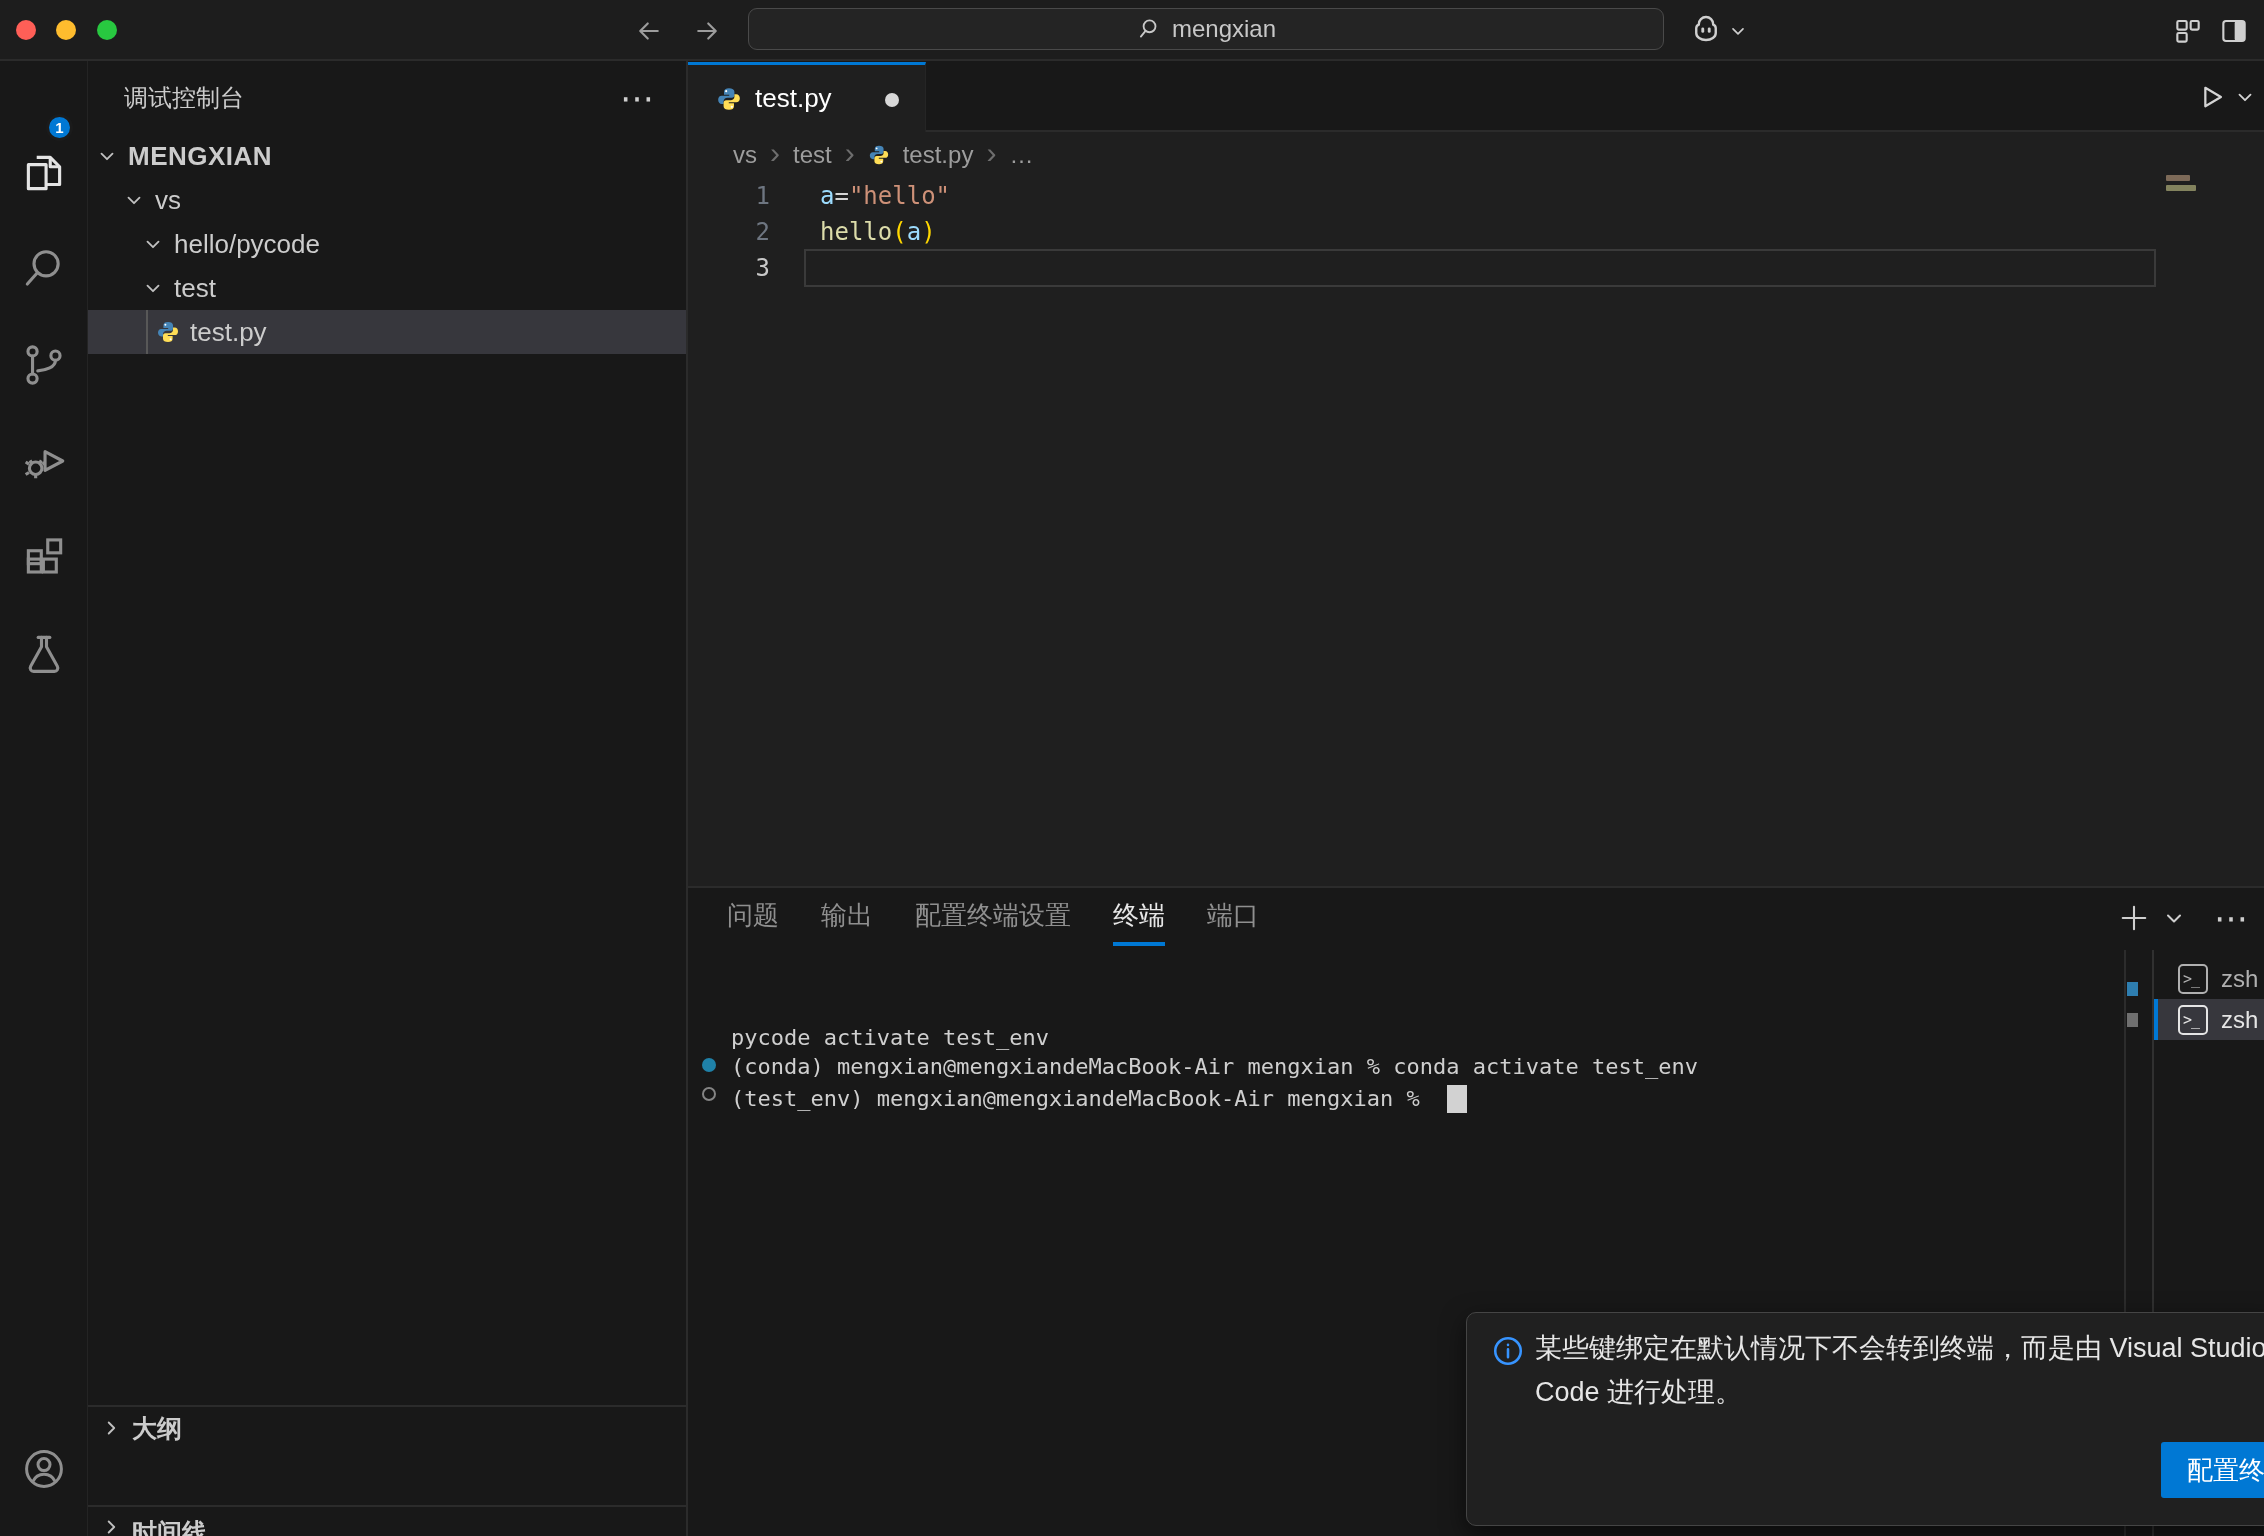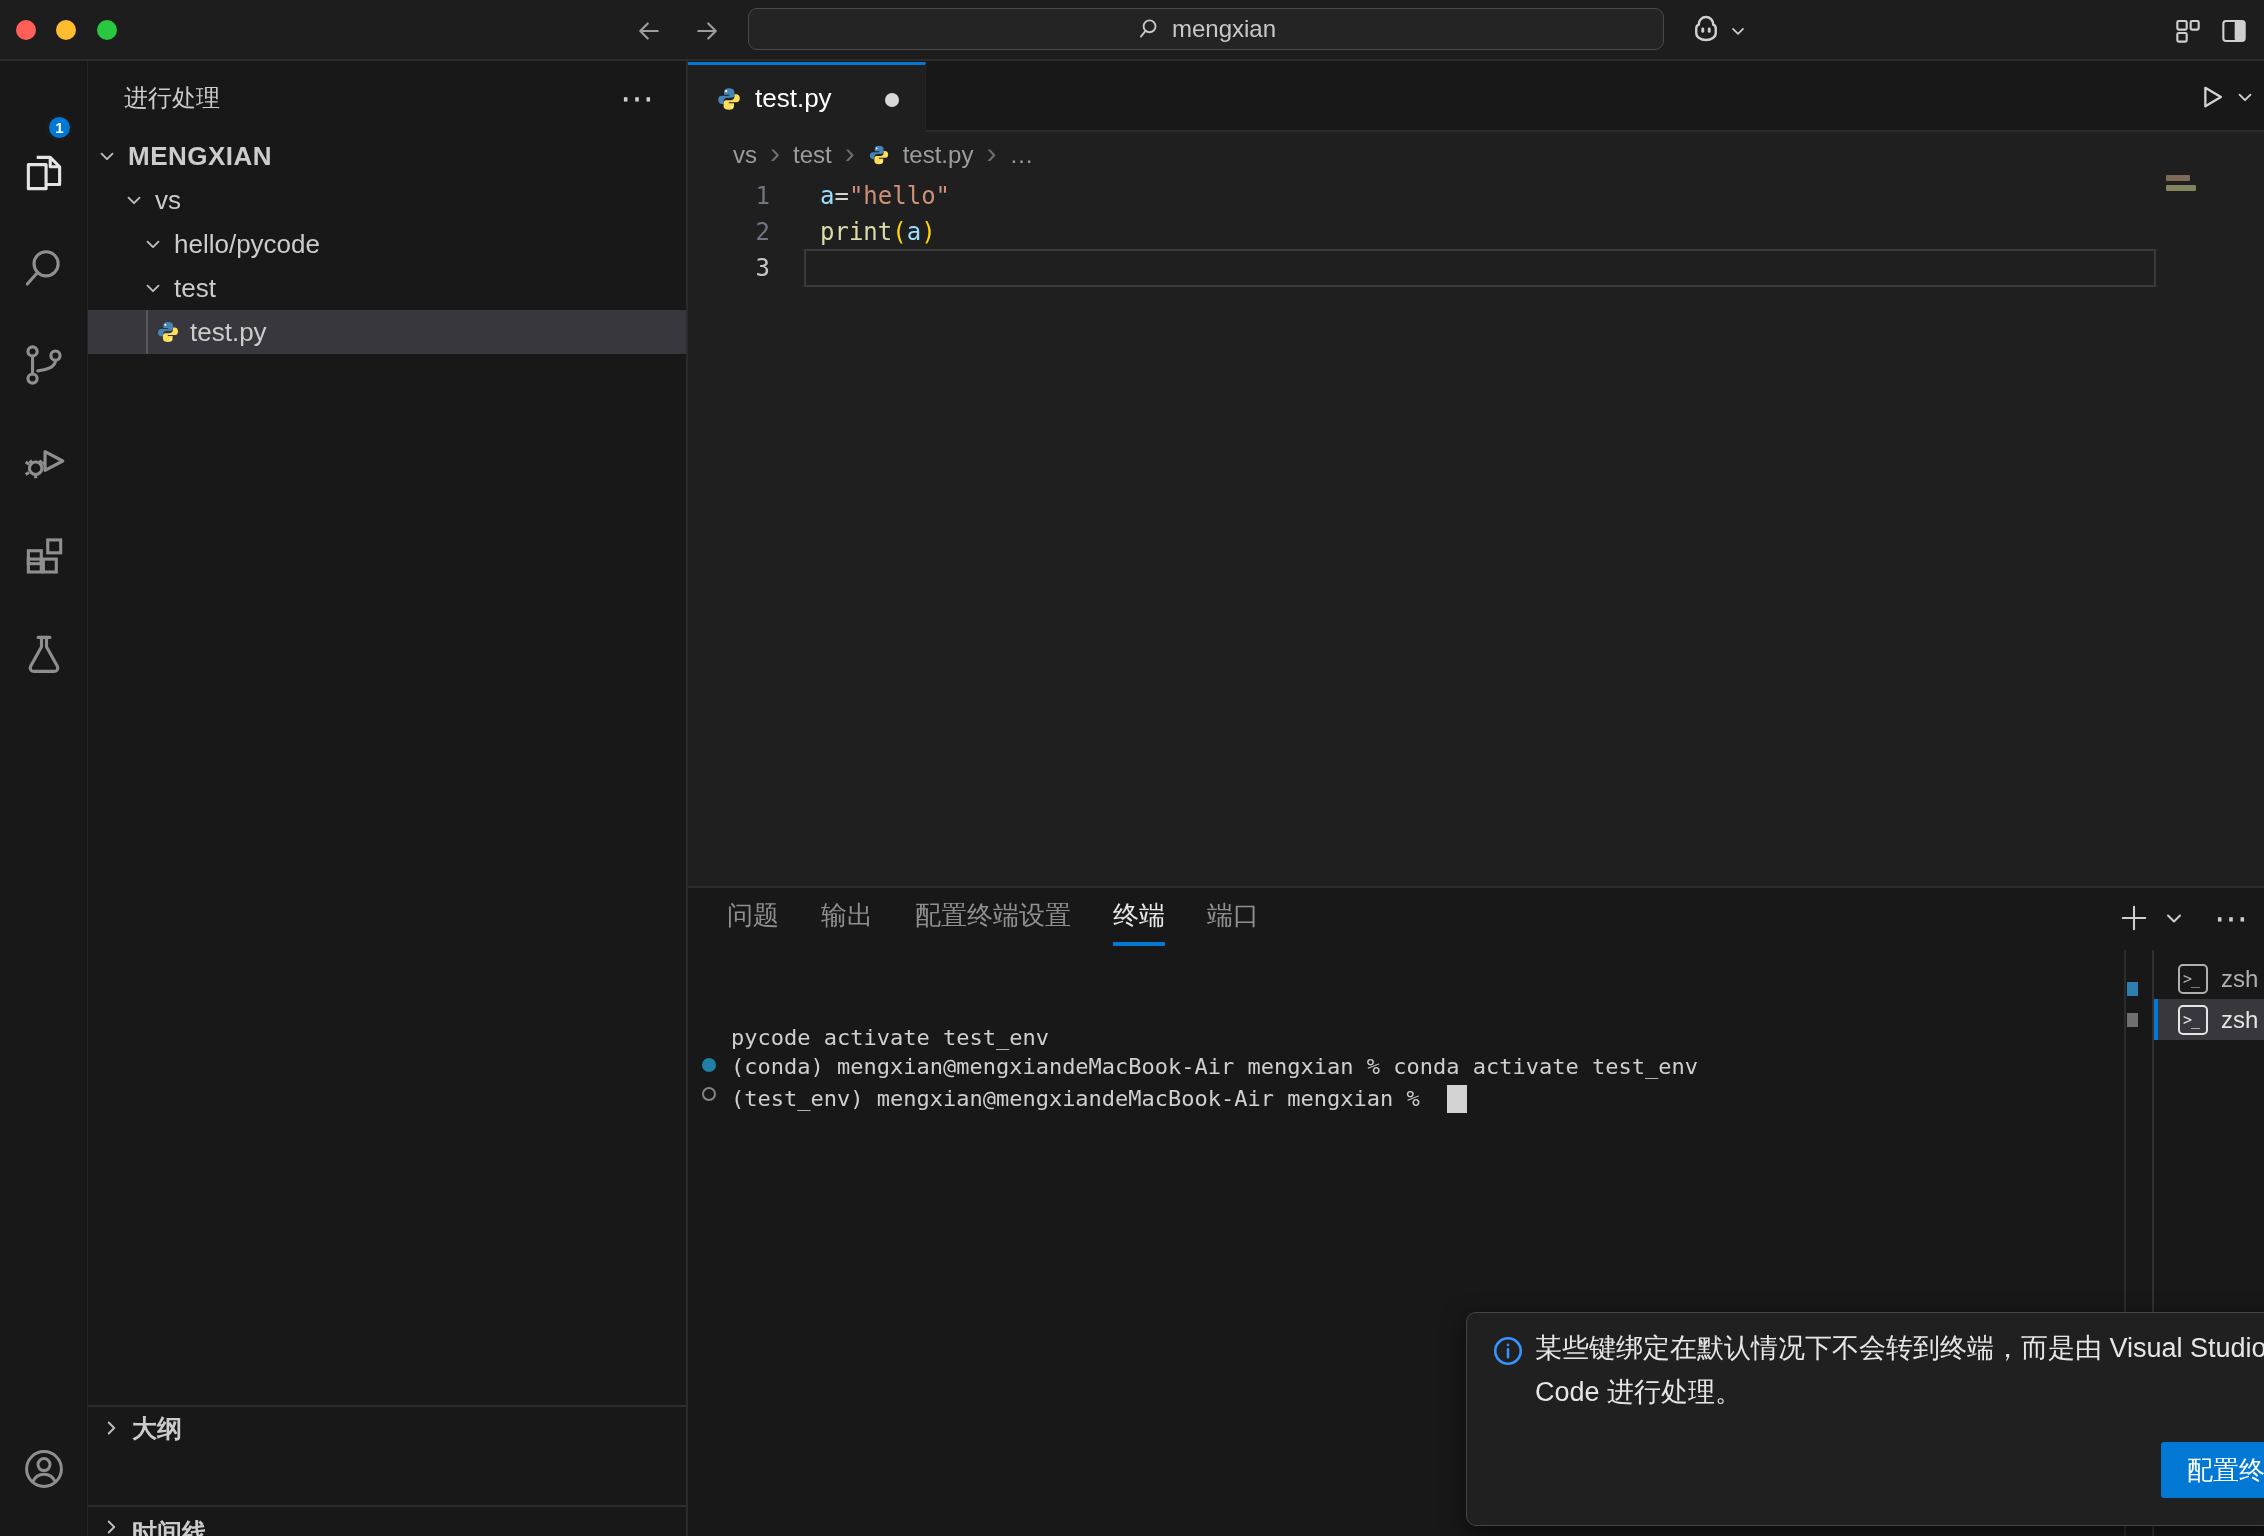--- a/index.html
+++ b/index.html
@@ -247,21 +247,21 @@
           <path d="M6.4 18.3c1.2-2.7 3.4-3.7 5.6-3.7s4.4 1 5.6 3.7"></path>
         </svg>
     </div>
     <div class="ab-item" style="top:1466px">
       
     </div>
   </div>
 
   <div class="sidebar">
     <div class="sb-header">
-      <span class="sb-title">进行处理</span>
+      <span class="sb-title">调试控制台</span>
       <span class="sb-more">⋯</span>
     </div>
 
     <div class="tree">
       <div class="tree-row" style="padding-left:8px">
         <svg class="tr-chev" viewBox="0 0 24 24" fill="none" stroke="currentColor" stroke-width="2" stroke-linecap="round" stroke-linejoin="round">
             <path d="M6 9.5l6 6 6-6"></path>
           </svg>
         <span class="tr-label root-label">MENGXIAN</span>
       </div>
@@ -348,21 +348,21 @@
       <span>…</span>
     </div>
 
     <div class="editor">
       <div class="current-line"></div>
       <div class="gutter-num" style="top:0">1</div>
       <div class="gutter-num" style="top:36px">2</div>
       <div class="gutter-num active" style="top:72px">3</div>
 
       <div class="code-line" style="top:0"><span class="tok-var">a</span><span class="tok-op">=</span><span class="tok-str">"hello"</span></div>
-      <div class="code-line" style="top:36px"><span class="tok-fn">print</span><span class="tok-brk">(</span><span class="tok-var">a</span><span class="tok-brk">)</span></div>
+      <div class="code-line" style="top:36px"><span class="tok-fn">hello</span><span class="tok-brk">(</span><span class="tok-var">a</span><span class="tok-brk">)</span></div>
 
       <div class="mm-mark mm-1"></div>
       <div class="mm-mark mm-2"></div>
     </div>
 
     <div class="panel">
       <div class="panel-tabs">
         <div class="ptab">问题</div>
         <div class="ptab">输出</div>
         <div class="ptab">配置终端设置</div>

